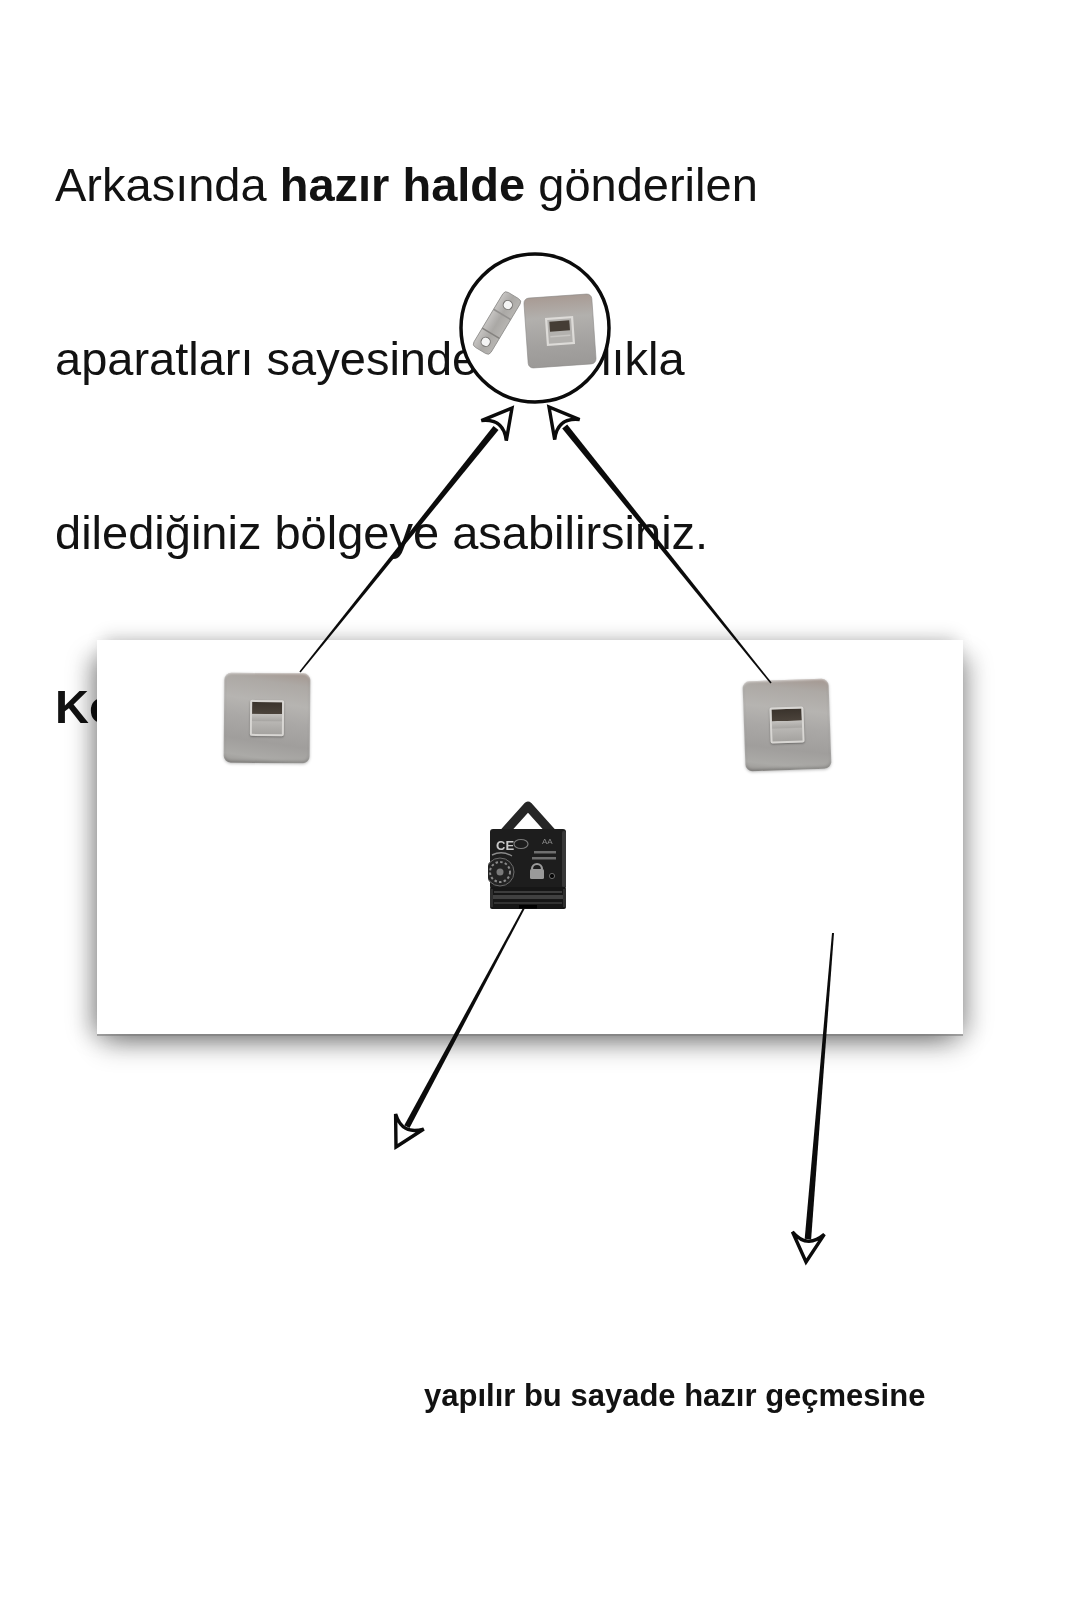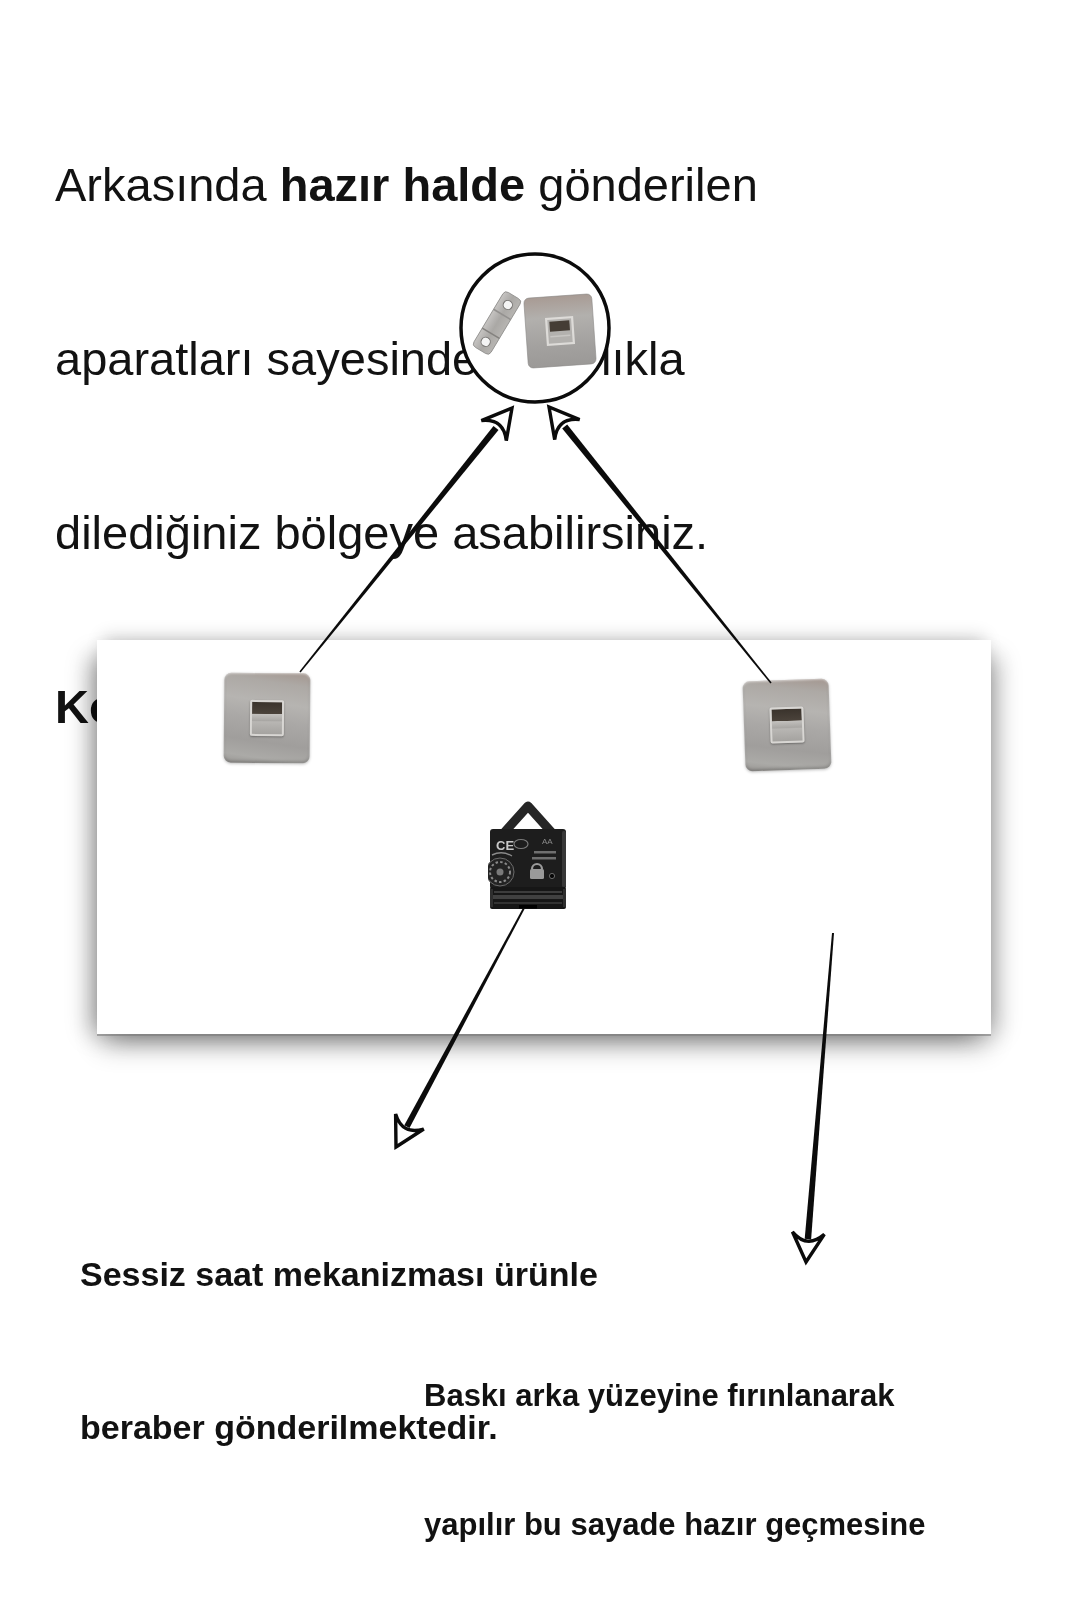--- a/index.html
+++ b/index.html
@@ -13,21 +13,20 @@
   .intro .b{font-weight:700;}
   
   .panel{
     position:absolute;left:97px;top:640px;width:866px;height:394px;background:#ffffff;
     box-shadow:
       0 2px 0 rgba(120,120,120,.55),
       0 16px 24px -4px rgba(0,0,0,.30),
       -16px 8px 22px -8px rgba(0,0,0,.28),
       16px 8px 22px -8px rgba(0,0,0,.22),
       0 -10px 16px -6px rgba(0,0,0,.16);
-    padding-left: 28px;
   }
   .plate{
     position:absolute;width:86px;height:90px;border-radius:7px;
     background:linear-gradient(188deg,#a3968f 0%,#ada9a5 14%,#b6b4b1 34%,#aaa8a6 52%,#a09e9c 74%,#abaaa7 90%,#989693 100%);
     box-shadow:inset 0 1px 2px rgba(255,255,255,.5),inset 0 -2px 3px rgba(0,0,0,.2),0 1px 3px rgba(0,0,0,.25);
   }
   .plate .slot{
     position:absolute;left:50%;top:50%;width:30px;height:32px;margin:-18px 0 0 -17px;
     border:2px solid #d8d6d3;border-radius:2px;
     background:linear-gradient(180deg,#3a332c 0%,#4a423a 36%,#c2c0bd 38%,#a9a7a4 58%,#b8b6b3 62%,#a5a3a0 100%);
@@ -126,25 +125,20 @@
     <polygon points="771.6,682.5 567.2,424.5 562.2,428.5 770.4,683.5" fill="#0b0b0b"></polygon>
     <polygon points="523.2,907.6 404.3,1125.3 409.5,1128.1 524.8,908.4" fill="#0b0b0b"></polygon>
     <polygon points="832,932.9 804.7,1238.8 811.1,1239.4 834,933.1" fill="#0b0b0b"></polygon>
 
     <use href="#dart" transform="translate(512,408) rotate(38.8)"></use>
     <use href="#dart" transform="translate(549,407) rotate(-38.8)"></use>
     <use href="#dart" transform="translate(396,1147) rotate(208.2)"></use>
     <use href="#dart" transform="translate(806,1262) rotate(184.7)"></use>
   </svg>
 
-  <div class="note note-mech">
-    <div>Sessiz saat mekanizması ürünle</div>
-    <div>beraber gönderilmektedir.</div>
-  </div>
 
   <div class="note note-print">
-    <div>Baskı arka yüzeyine fırınlanarak</div>
     <div>yapılır bu sayade hazır geçmesine</div>
     
     
   </div>
 
 </div>
 
 </body></html>

